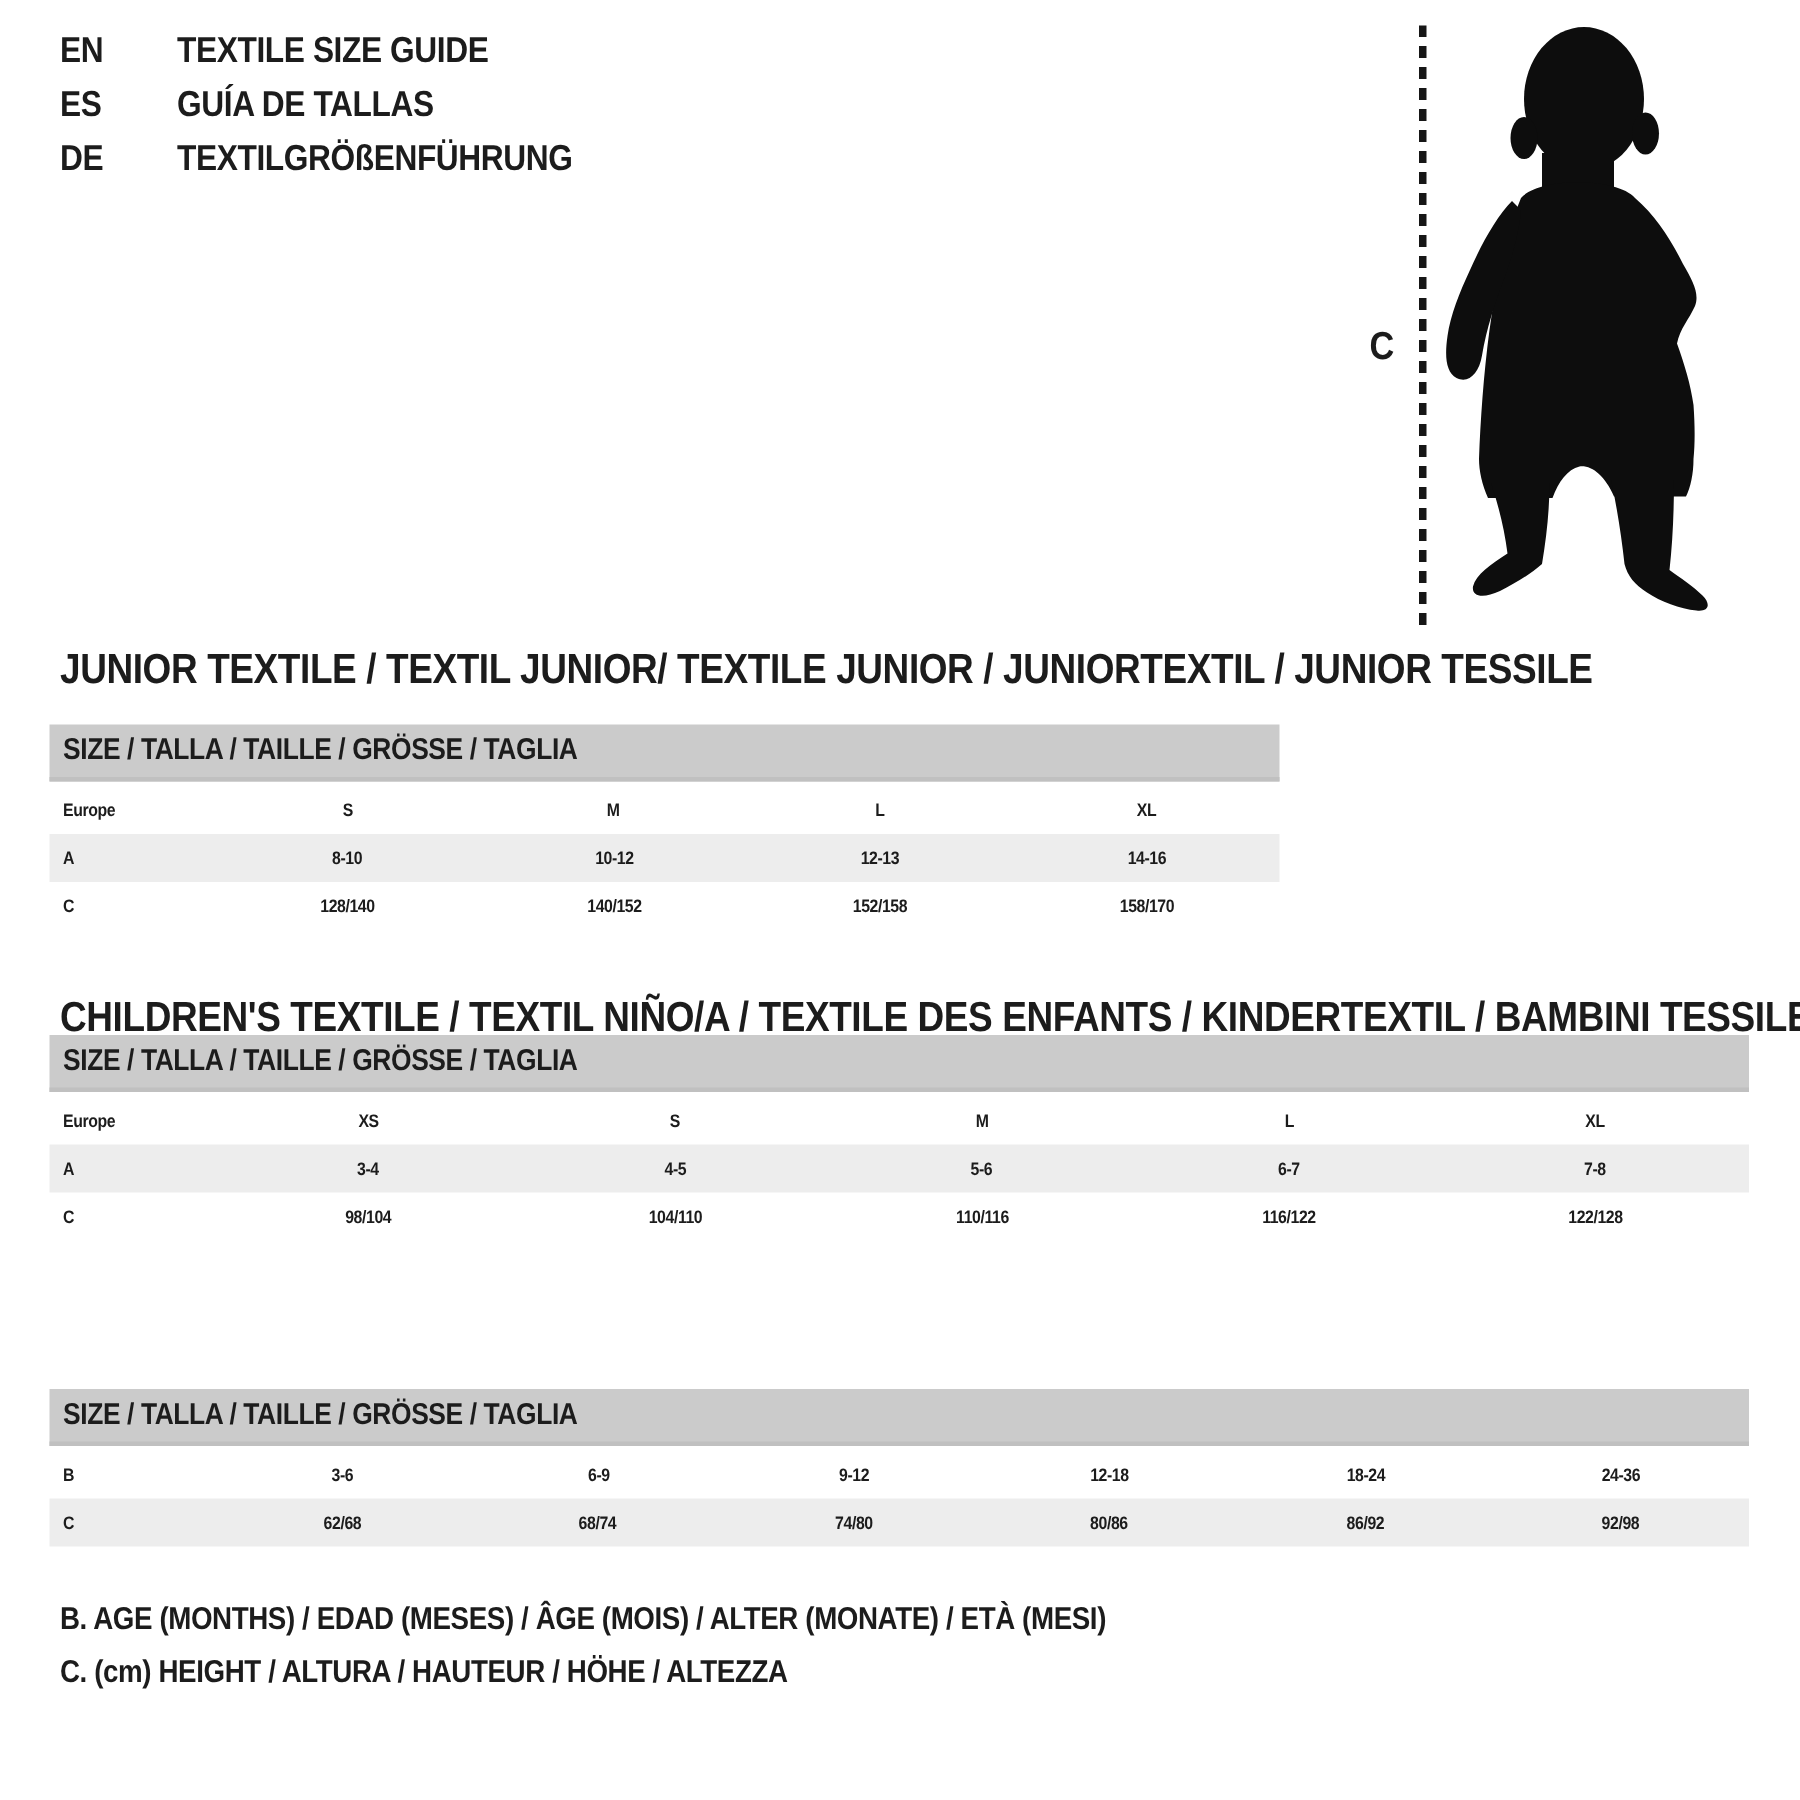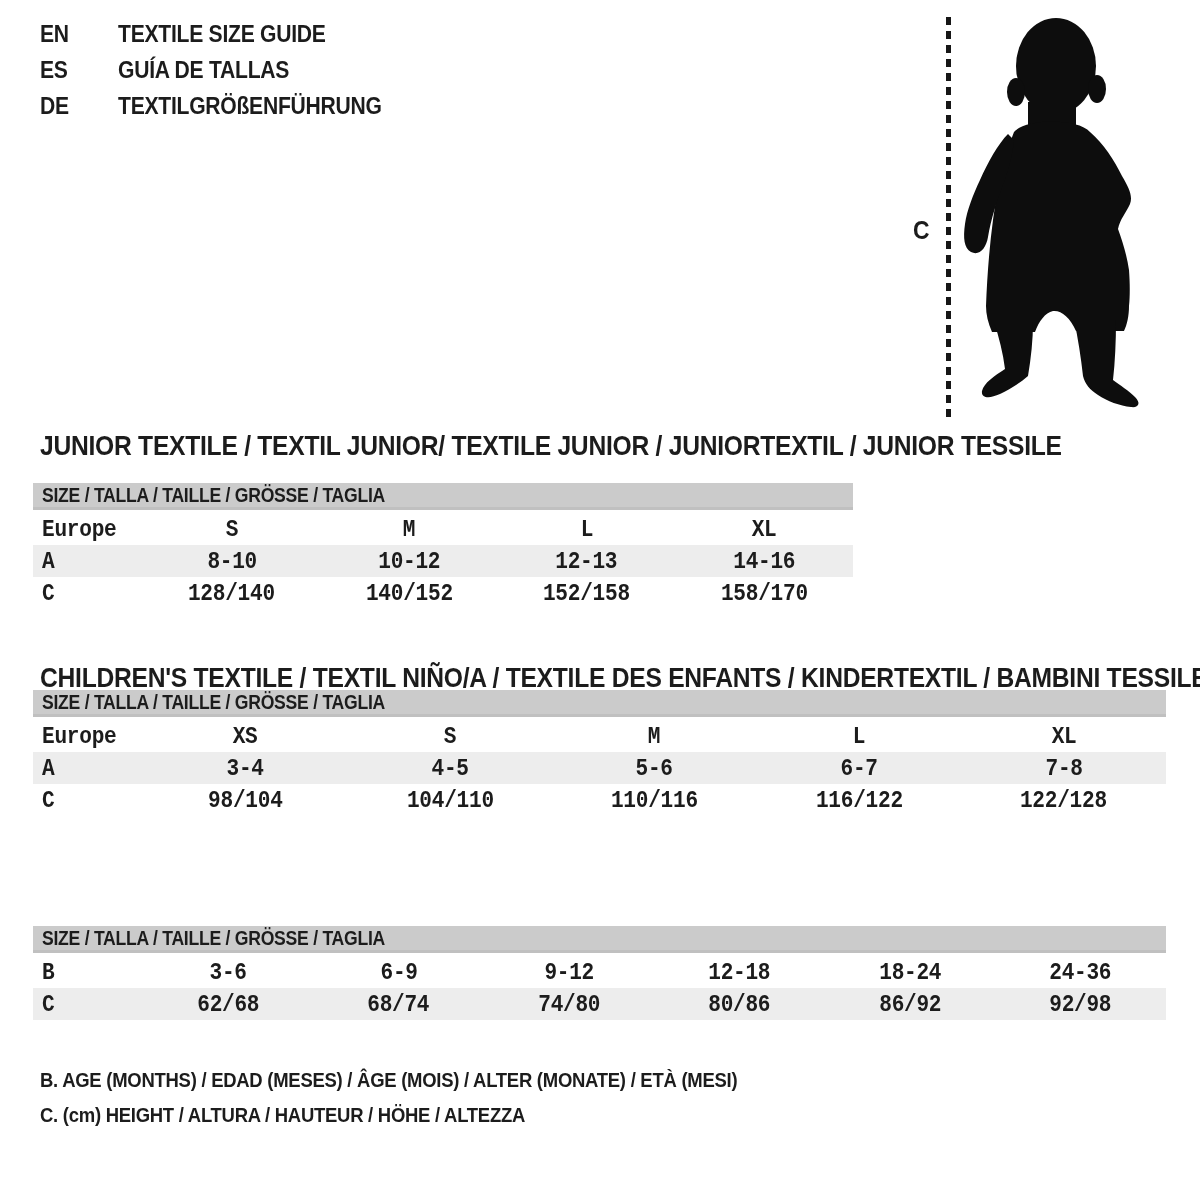--- a/index.html
+++ b/index.html
@@ -22,24 +22,24 @@
                background:repeating-linear-gradient(to bottom, #161616 0 8px, transparent 8px 14px); }
   .c-label   { position:absolute; left:913px; top:215px; font-size:26px; font-weight:bold; }
   .toddler   { position:absolute; left:956px; top:14px; width:190px; height:408px; }
 
   
   .sec-title { position:absolute; left:40px; font-size:28px; font-weight:bold; line-height:35px; }
   .sec-title div { display:block; }
 
   
   .tbl { position:absolute; left:33px; }
-  .tbl-hdr { height:27px; background:#cbcbcb; border-bottom:3px solid #c0c0c0;
+  .tbl-hdr { height:38px; background:#cbcbcb; border-bottom:3px solid #c0c0c0;
              display:flex; align-items:center; padding-left:9px;
              font-weight:bold; font-size:20px; margin-bottom:3px; }
-  .tbl-row { display:grid; height:32px; align-items:center; font-weight:bold; font-size:24px;font-family:Liberation Mono, monospace; }
+  .tbl-row { display:grid; height:32px; align-items:center; font-weight:bold; font-size:12px; }
   .tbl-row.shaded { background:#ededed; }
   .cell.label { padding-left:9px; }
   .cell.val { text-align:center; }
   .w-narrow { width:820px; }
   .w-wide   { width:1133px; }
   #tbl1 { top:483px; }
   #tbl2 { top:690px; }
   #tbl3 { top:926px; }
   #sec1-title { top:428px; }
   #sec2-title { top:660px;text-align:right; }

